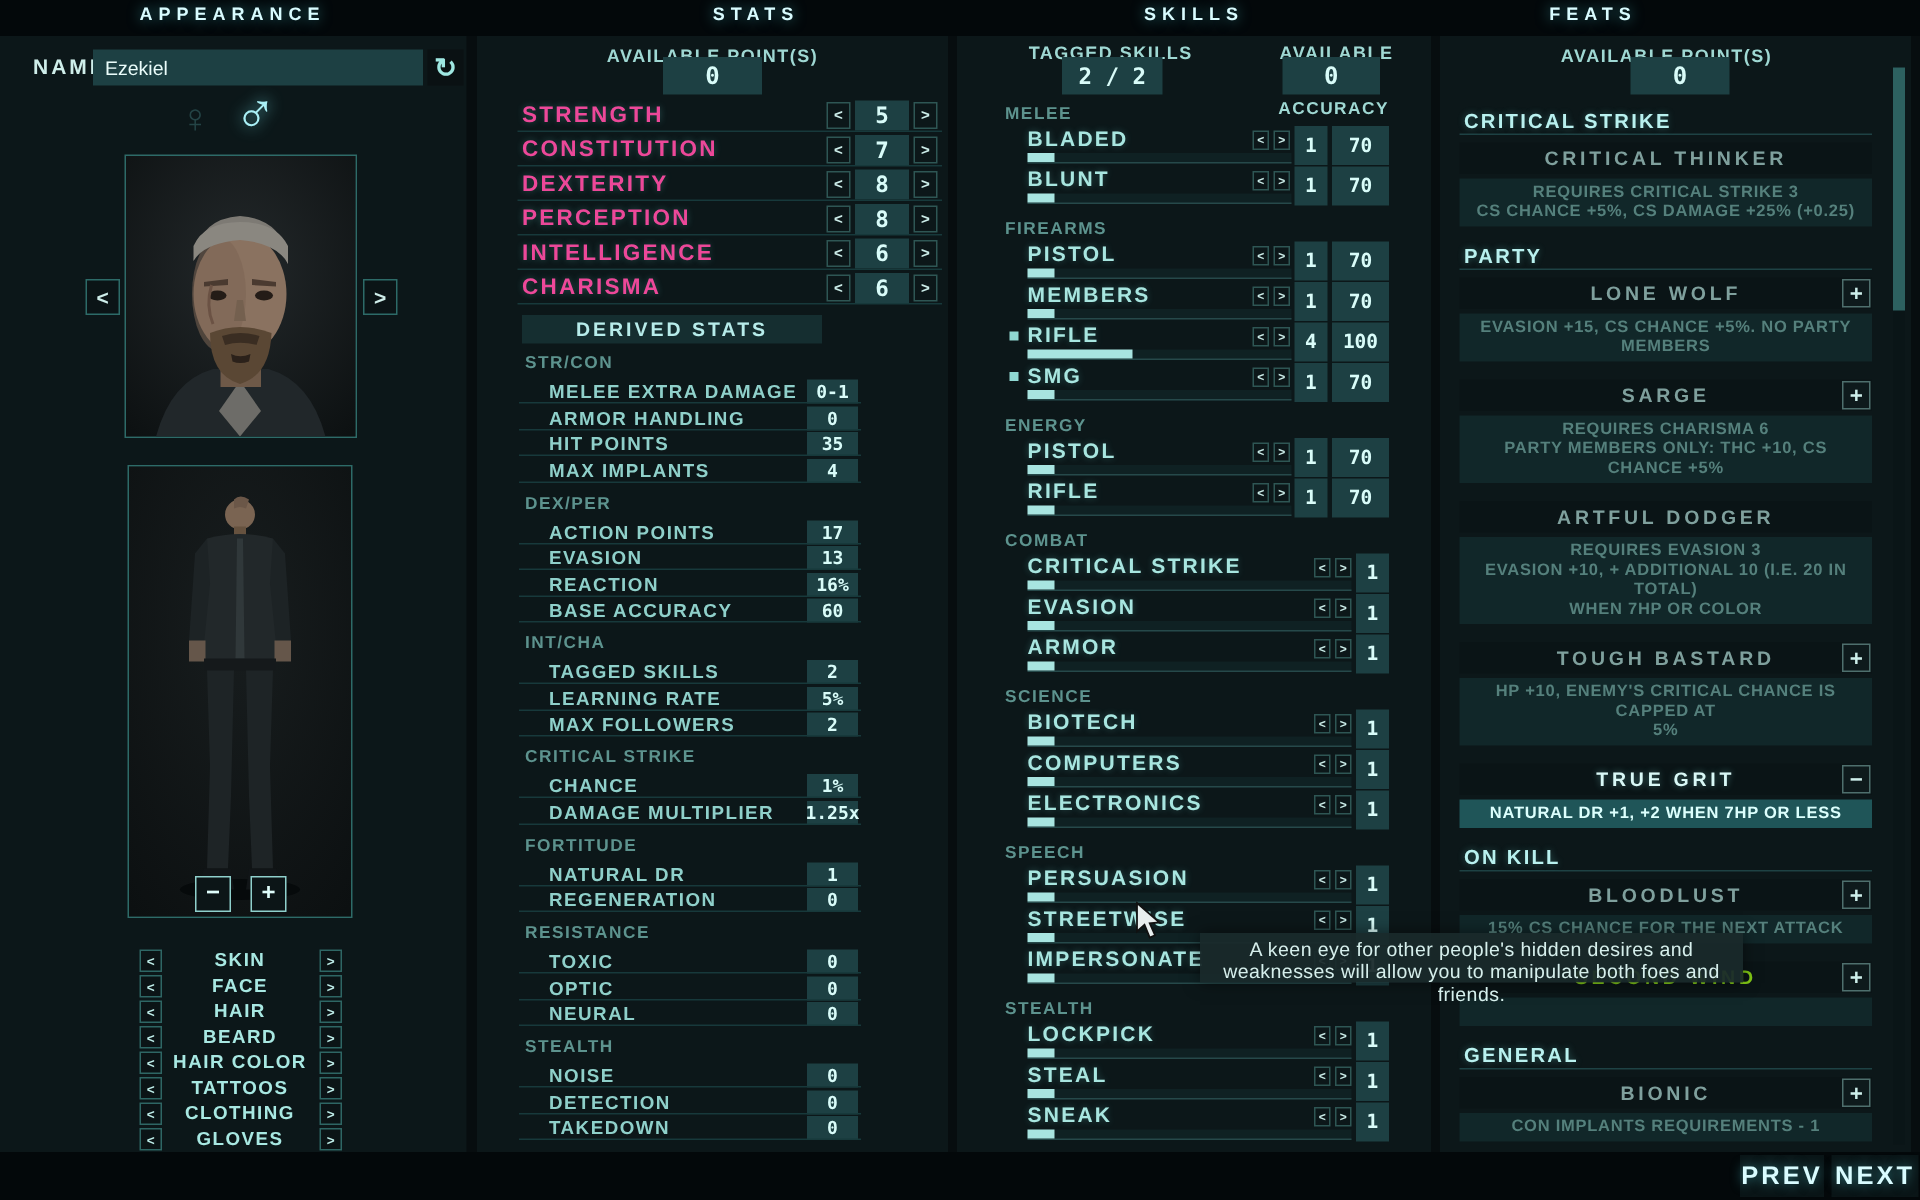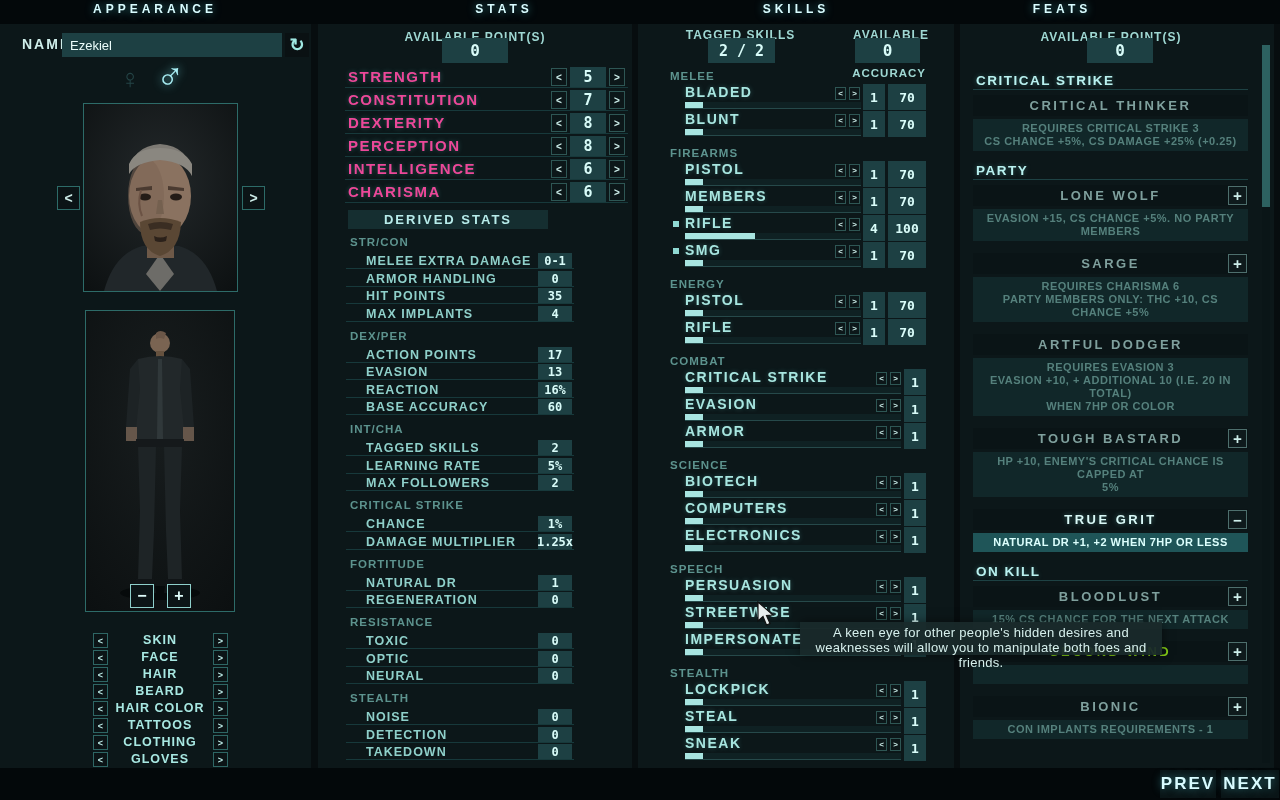--- a/index.html
+++ b/index.html
@@ -758,20 +758,21 @@
             <div class="feat-bar">
               <span class="feat-title">SECOND WIND</span>
               <div class="feat-btn">+</div>
             </div>
             <div class="feat-desc">
               <div></div>
             </div>
           </div>
         </div>
         <div class="feat-section">
+          <div class="fs-label">GENERAL</div>
           <div class="feat available">
             <div class="feat-bar">
               <span class="feat-title">BIONIC</span>
               <div class="feat-btn">+</div>
             </div>
             <div class="feat-desc">
               <div>CON IMPLANTS REQUIREMENTS - 1</div>
             </div>
           </div>
         </div>

